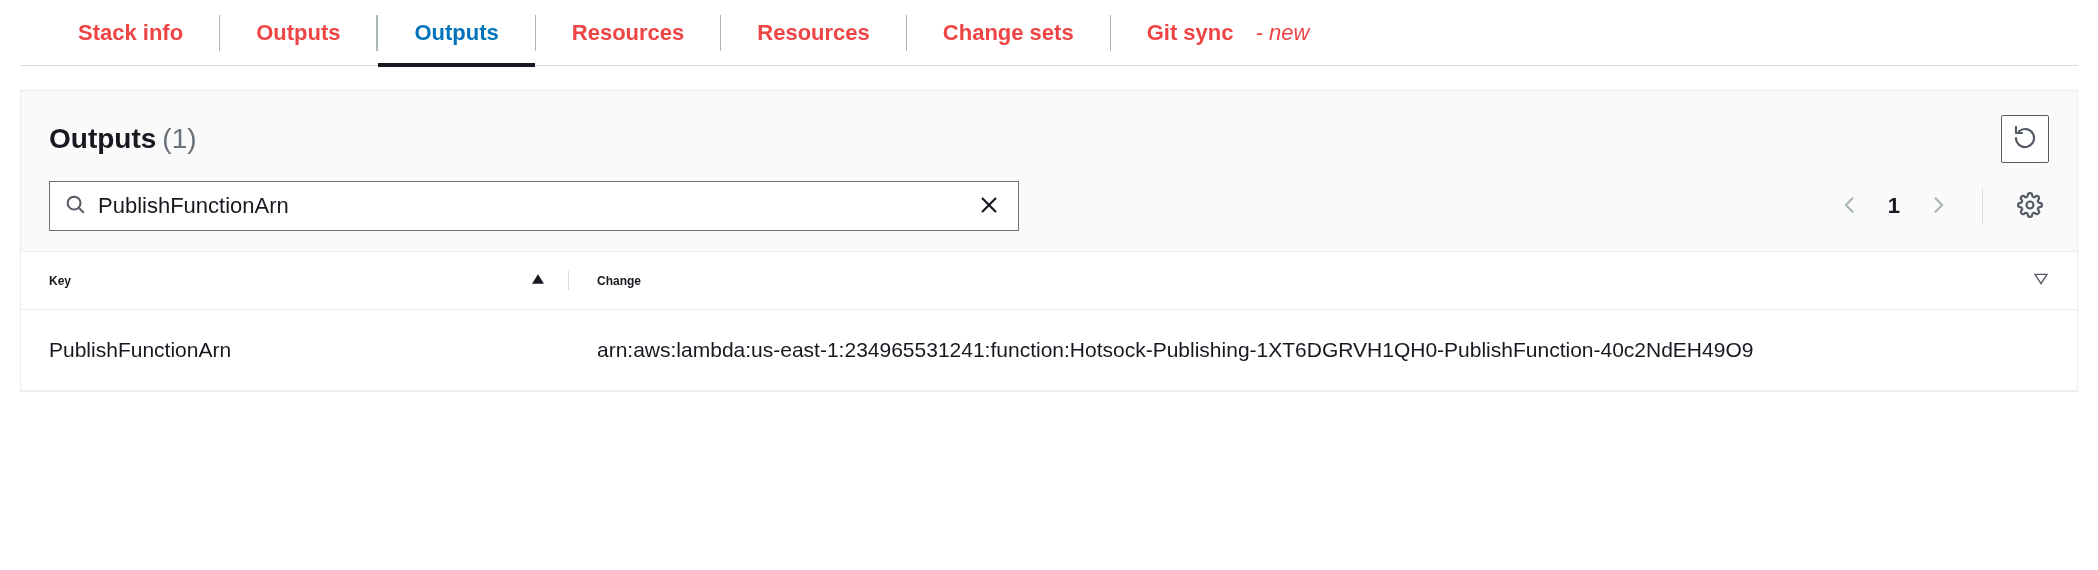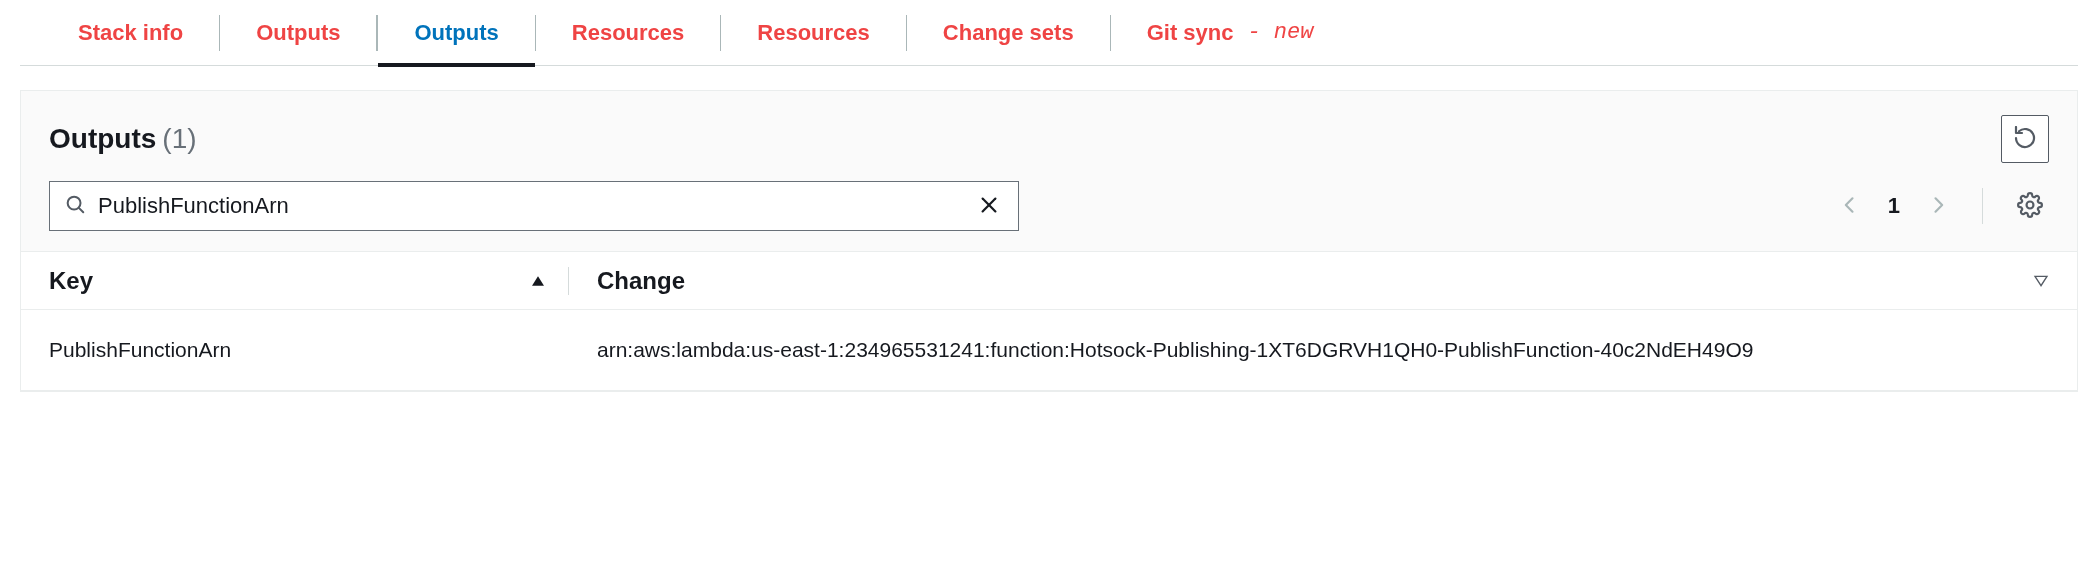--- a/index.html
+++ b/index.html
@@ -41,22 +41,21 @@
   .tab.active::after {
     content: "";
     position: absolute;
     left: 0; right: 0; bottom: -1px;
     height: 4px;
     background: #16191f;
   }
   .tab .new {
     font-style: italic;
     font-weight: 400;
-    margin-left: 14px;
-    font-family: Liberation Mono, monospace;
+    margin-left: 22px;
   }
   .tab-sep {
     width: 1px;
     height: 36px;
     background: #aab7b8;
   }
 
   
   .panel {
     border: 1px solid #eaeded;
@@ -154,21 +153,21 @@
     background: #ffffff;
     border-top: 1px solid #eaeded;
   }
   .thead {
     display: flex;
     align-items: center;
     height: 58px;
     border-bottom: 1px solid #eaeded;
     padding: 0 28px;
     font-weight: 700;
-    font-size: 24px;
+    font-size: 12px;
     color: #16191f;
   }
   .th-key {
     width: 520px;
     display: flex;
     align-items: center;
     justify-content: space-between;
     padding-right: 22px;
     border-right: 1px solid #d5dbdb;
   }

